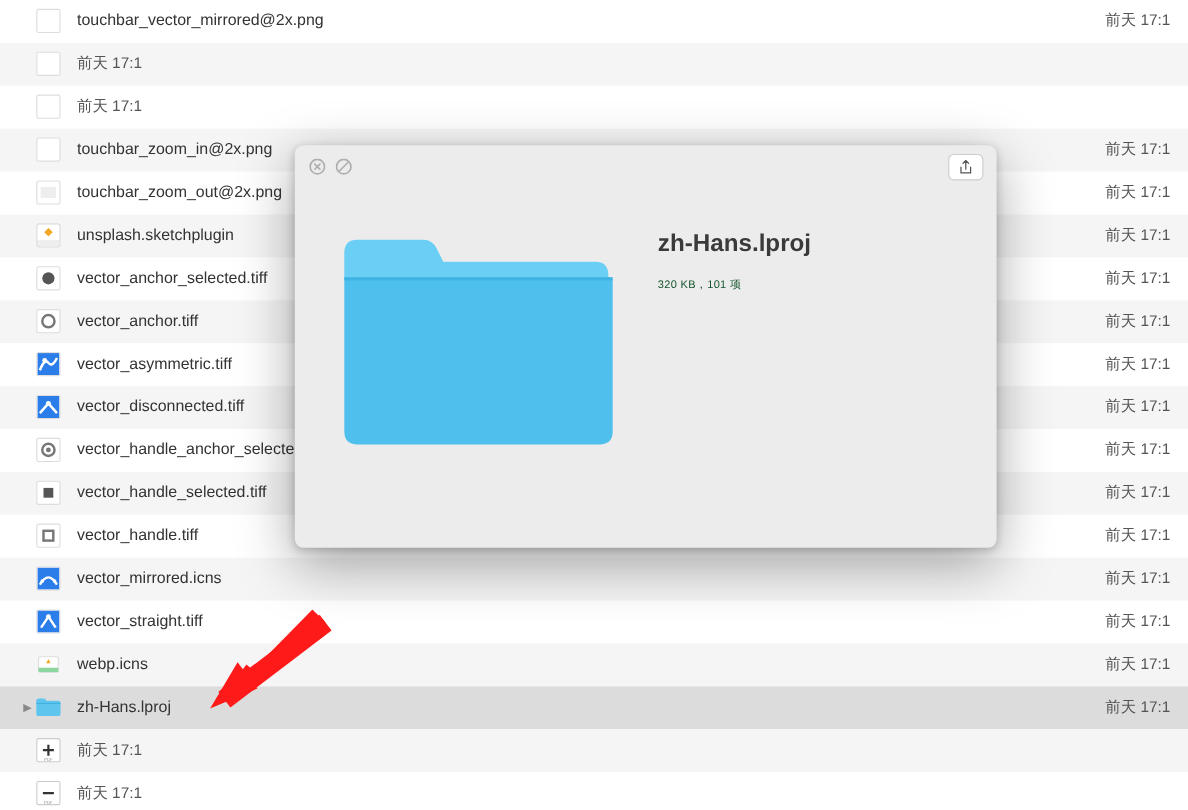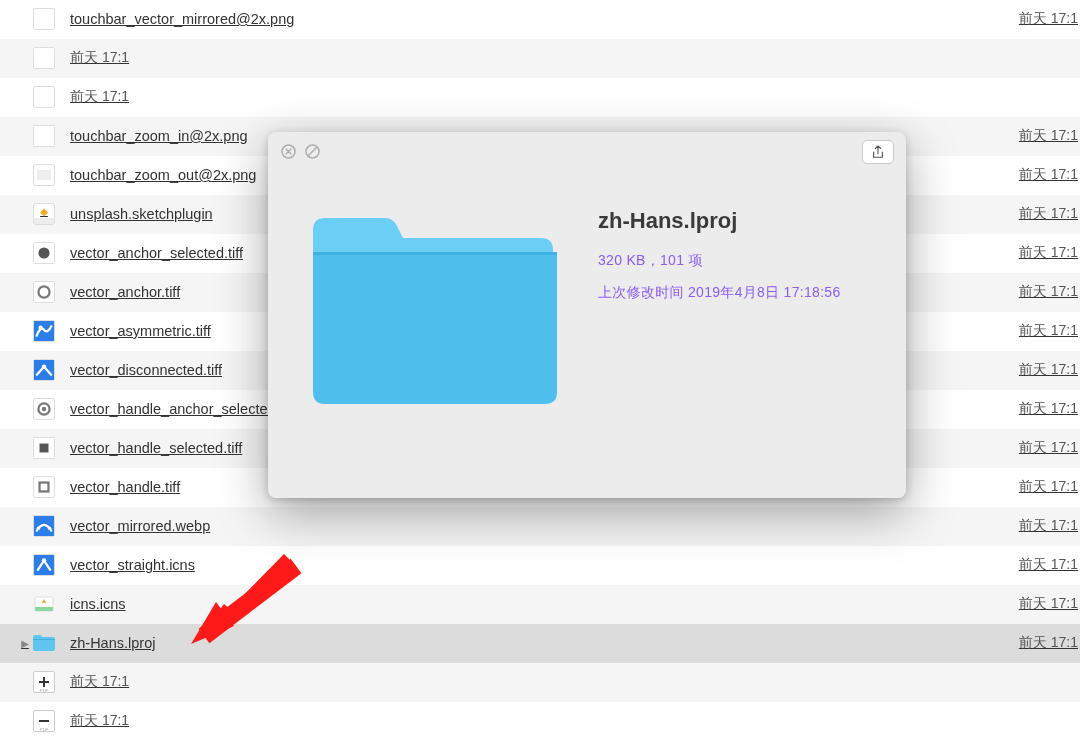--- a/index.html
+++ b/index.html
@@ -17,21 +17,20 @@
       width: 100%;
     }
     .file-row {
       display: flex;
       align-items: center;
       height: 39px;
       border-bottom: 1px solid transparent;
       padding-left: 20px;
       padding-right: 0;
       position: relative;
-      text-decoration: underline;
     }
     .file-row:nth-child(even) {
       background: #f5f5f5;
     }
     .file-row.selected {
       background: #dcdcdc;
     }
     .disclosure {
       width: 10px;
       margin-right: 2px;
@@ -51,21 +50,21 @@
       flex-shrink: 0;
     }
     .file-name {
       flex: 1;
       color: #333;
       font-size: 14.5px;
     }
     .file-date {
       color: #555;
       font-size: 14px;
-      padding-right: 2px;
+      padding-right: 16px;
       white-space: nowrap;
     }
     
     .icon-blank {
       width: 22px; height: 22px;
       border: 1px solid #ddd;
       border-radius: 2px;
       background: #fff;
     }
     .icon-png-thumb {
@@ -197,22 +196,22 @@
       flex: 1;
       padding-top: 18px;
     }
     .ql-title {
       font-size: 22px;
       font-weight: 600;
       color: #3a3a3a;
       margin-bottom: 18px;
     }
     .ql-meta {
-      font-size: 14px;
-      color: #8b5cf6;
+      font-size: 10px;
+      color: #14532d;
       margin-bottom: 14px;
       letter-spacing: 0.3px;
     }
     
     .arrow {
       position: absolute;
       left: 186px;
       top: 554px;
       pointer-events: none;
     }
@@ -362,49 +361,49 @@
       <div class="file-icon">
         <div class="icon-tiff">
           <svg viewBox="0 0 18 18">
             <rect x="0" y="0" width="18" height="18" fill="#2b7de9"></rect>
             <path d="M2 14 Q9 2 16 14" stroke="#fff" stroke-width="2" fill="none"></path>
             <circle cx="4" cy="11" r="1.5" fill="#fff"></circle>
             <circle cx="14" cy="11" r="1.5" fill="#fff"></circle>
           </svg>
         </div>
       </div>
-      <div class="file-name">vector_mirrored.webp</div>
+      <div class="file-name">vector_mirrored.icns</div>
       <div class="file-date">前天 17:1</div>
     </div>
     <div class="file-row">
       <div class="disclosure"></div>
       <div class="file-icon">
         <div class="icon-tiff">
           <svg viewBox="0 0 18 18">
             <rect x="0" y="0" width="18" height="18" fill="#2b7de9"></rect>
             <path d="M3 14 L9 5 L15 14" stroke="#fff" stroke-width="2" fill="none"></path>
             <circle cx="9" cy="5" r="2" fill="#fff"></circle>
           </svg>
         </div>
       </div>
-      <div class="file-name">vector_straight.icns</div>
+      <div class="file-name">vector_straight.tiff</div>
       <div class="file-date">前天 17:1</div>
     </div>
     <div class="file-row">
       <div class="disclosure"></div>
       <div class="file-icon">
         <div class="icon-icns">
           <svg viewBox="0 0 20 20">
             <rect x="1" y="3" width="18" height="14" rx="2" fill="#fff" stroke="#ddd"></rect>
             <rect x="1" y="13" width="18" height="4" rx="0" fill="#8ed6a0"></rect>
             <polygon points="10,5 12,9 8,9" fill="#f5a623"></polygon>
           </svg>
         </div>
       </div>
-      <div class="file-name">icns.icns</div>
+      <div class="file-name">webp.icns</div>
       <div class="file-date">前天 17:1</div>
     </div>
     <div class="file-row selected">
       <div class="disclosure">▶</div>
       <div class="file-icon">
         <div class="icon-folder"><svg viewBox="0 0 24 20">
             <path d="M1 4 Q1 2 3 2 L8 2 Q9 2 9.5 3 L10 4 L21 4 Q23 4 23 6 L23 16 Q23 18 21 18 L3 18 Q1 18 1 16 Z" fill="#5ec5ef"></path>
             <rect x="1" y="6" width="22" height="1" fill="#41b2e0"></rect>
           </svg></div>
       </div>
@@ -463,21 +462,20 @@
     <div class="ql-folder-icon">
       <svg viewBox="0 0 260 210">
         <path d="M10 30 Q10 18 22 18 L82 18 Q90 18 94 26 L100 38 L238 38 Q250 38 250 50 L250 52 L10 52 Z" fill="#6bcef5"></path>
         <path d="M10 52 L250 52 Q254 52 254 56 L254 192 Q254 204 242 204 L22 204 Q10 204 10 192 Z" fill="#4fc0ee"></path>
         <rect x="10" y="52" width="244" height="3" fill="#3eb3e3"></rect>
       </svg>
     </div>
     <div class="ql-info">
       <div class="ql-title">zh-Hans.lproj</div>
       <div class="ql-meta">320 KB，101 项</div>
-      <div class="ql-meta">上次修改时间 2019年4月8日 17:18:56</div>
     </div>
   </div>
 </div>
 
 <div class="arrow">
   <svg viewBox="0 0 120 100">
     <polygon points="12,85 50,60 38,50" fill="#ff1a1a"></polygon>
     <polygon points="32,66 110,12 98,0 44,55" fill="#ff1a1a"></polygon>
     <path d="M18 82 L110 12" stroke="#ff1a1a" stroke-width="18" stroke-linecap="butt"></path>
     <polygon points="5,90 48,72 30,48" fill="#ff1a1a"></polygon>

